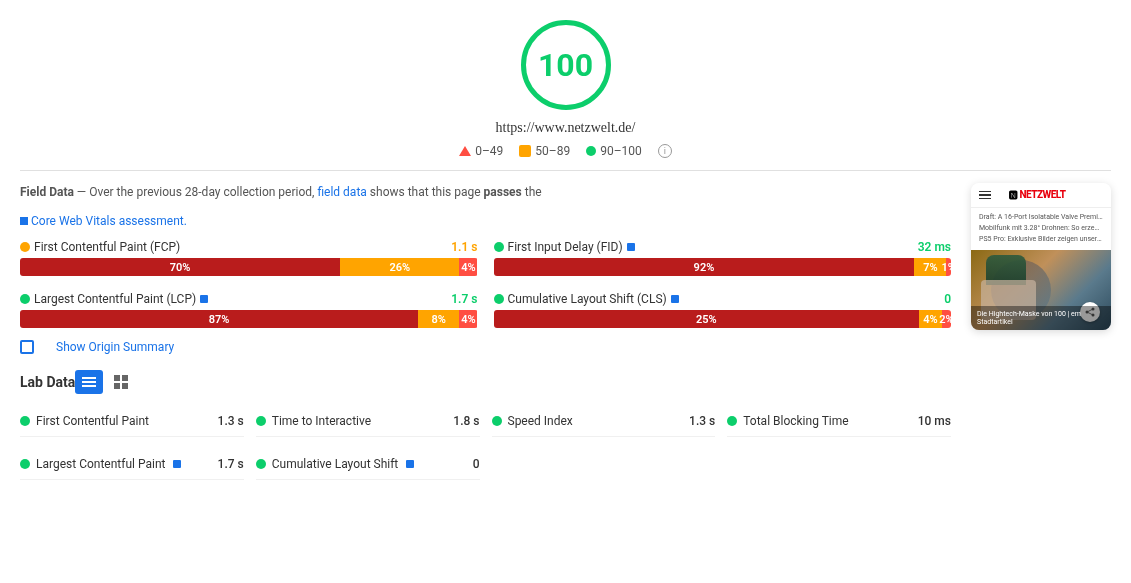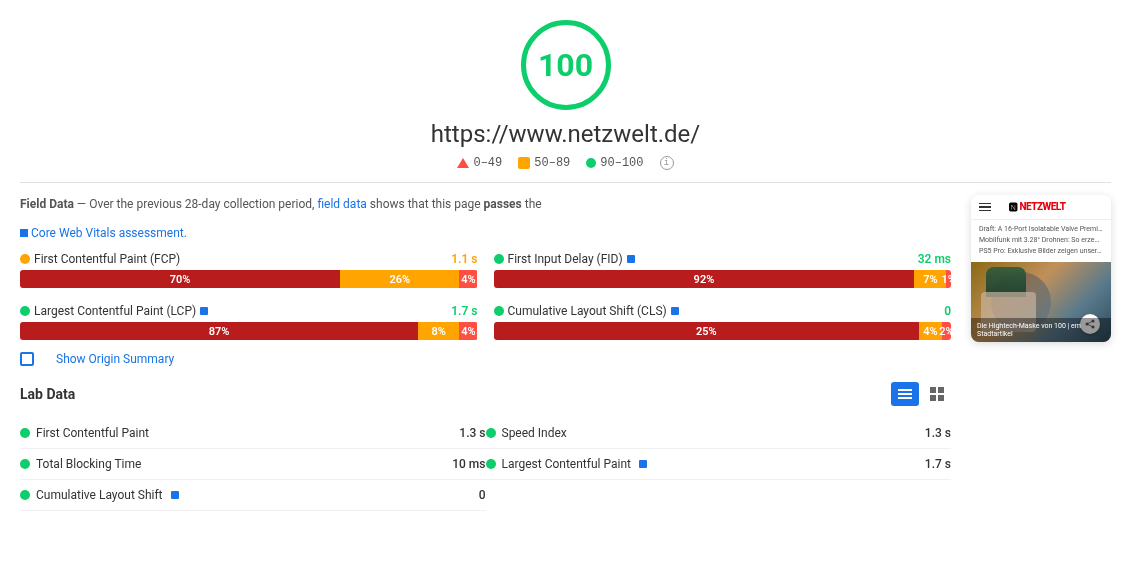--- a/index.html
+++ b/index.html
@@ -29,30 +29,30 @@
       border: 5px solid #0cce6b;
       display: flex;
       align-items: center;
       justify-content: center;
       font-size: 32px;
       font-weight: 700;
       color: #0cce6b;
       margin-bottom: 10px;
     }
     .score-url {
-      font-size: 24px;
+      font-size: 14px;
       color: #333;
       margin-bottom: 8px;
+      font-family: Liberation Serif, serif;
     }
     .legend {
       display: flex;
       gap: 16px;
       font-size: 12px;
       color: #555;
-      font-family: Liberation Mono, monospace;
     }
     .legend-item {
       display: flex;
       align-items: center;
       gap: 4px;
     }
     .legend-dot {
       width: 10px;
       height: 10px;
       border-radius: 50%;
@@ -197,21 +197,20 @@
     .checkbox-icon {
       width: 14px;
       height: 14px;
       border: 2px solid #1a73e8;
       display: inline-block;
       border-radius: 2px;
     }
     
     .lab-data-header {
       display: flex;
-      justify-content: space-between;
       align-items: center;
       margin-bottom: 12px;
     }
     .lab-data-title {
       font-weight: 700;
       font-size: 14px;
     }
     .view-toggle {
       display: flex;
       gap: 4px;
@@ -228,22 +227,22 @@
     .toggle-btn.active {
       background: #1a73e8;
       color: #fff;
     }
     .toggle-btn.inactive {
       color: #666;
     }
     
     .lab-metrics-grid {
       display: grid;
-      grid-template-columns: 1fr 1fr;
-      gap: 0;
+      grid-template-columns: 1fr 1fr 1fr 1fr;
+      gap: 12px;
     }
     .lab-metric-row {
       display: flex;
       justify-content: space-between;
       align-items: center;
       padding: 8px 0;
       border-bottom: 1px solid #f0f0f0;
     }
     .lab-metric-left {
       display: flex;
@@ -484,20 +483,27 @@
 
         <div class="lab-metrics-grid">
 
           <div class="lab-metric-row">
             <div class="lab-metric-left">
               <span class="metric-dot green"></span>
               <span class="lab-metric-name">First Contentful Paint</span>
             </div>
             <span class="lab-metric-value">1.3 s</span>
           </div>
+          <div class="lab-metric-row">
+            <div class="lab-metric-left">
+              <span class="metric-dot green"></span>
+              <span class="lab-metric-name">Time to Interactive</span>
+            </div>
+            <span class="lab-metric-value">1.8 s</span>
+          </div>
 
           <div class="lab-metric-row">
             <div class="lab-metric-left">
               <span class="metric-dot green"></span>
               <span class="lab-metric-name">Speed Index</span>
             </div>
             <span class="lab-metric-value">1.3 s</span>
           </div>
           <div class="lab-metric-row">
             <div class="lab-metric-left">

